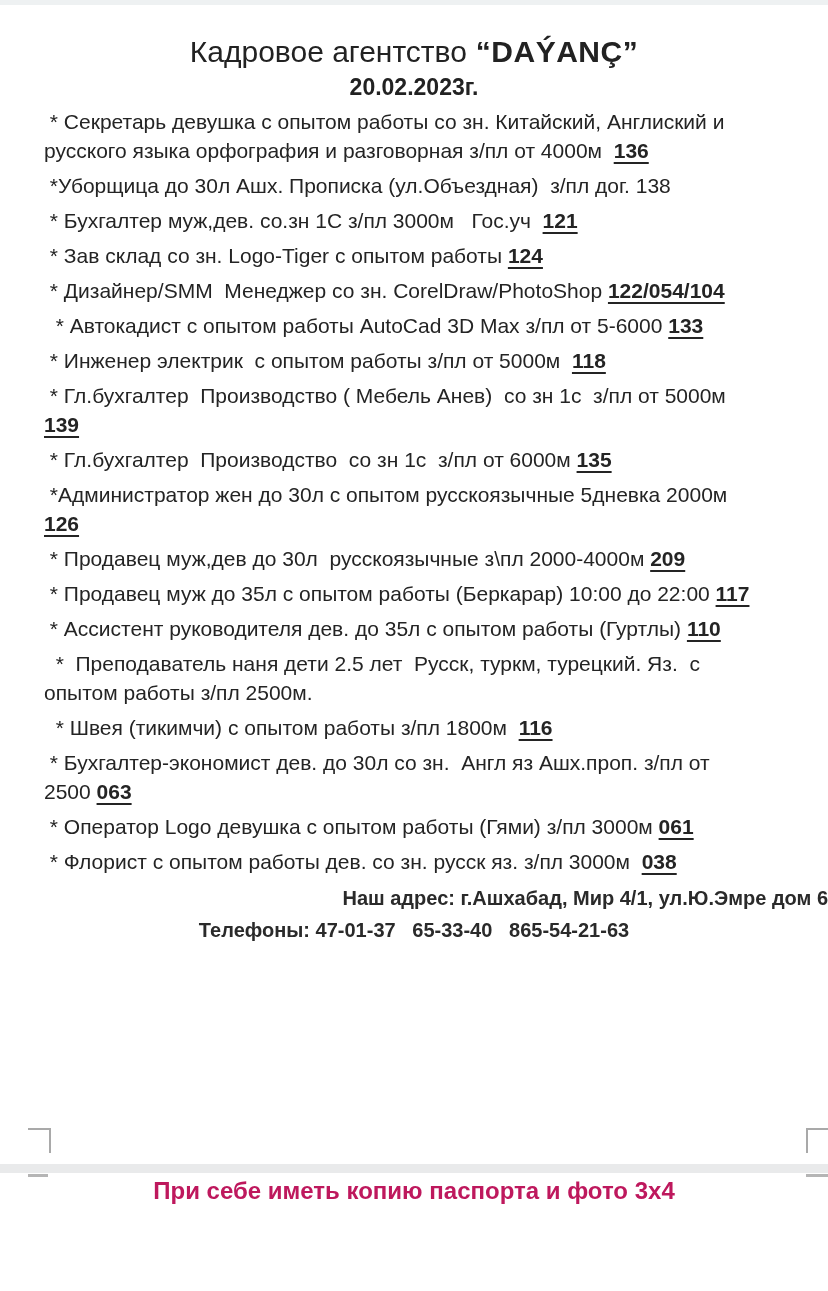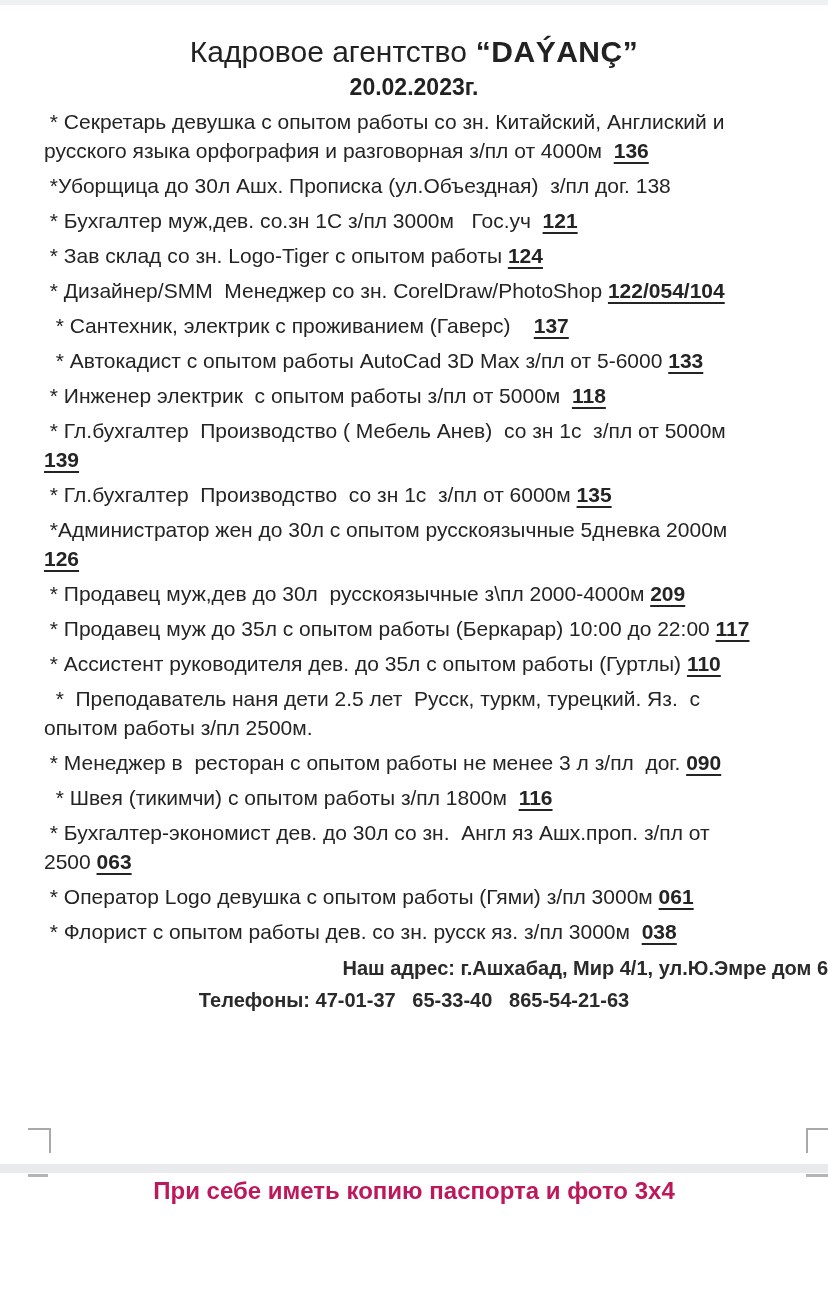--- a/index.html
+++ b/index.html
@@ -102,21 +102,20 @@
 
       <p class="listing"><span class="ltext"> *Уборщица до 30л Ашх. Прописка (ул.Объездная)  з/пл дог. 138</span><span class="lcode"></span></p>
 
 
       <p class="listing"><span class="ltext"> * Бухгалтер муж,дев. со.зн 1С з/пл 3000м   Гос.уч  </span><span class="lcode">121</span></p>
 
       <p class="listing"><span class="ltext"> * Зав склад со зн. Logo-Tiger с опытом работы </span><span class="lcode">124</span></p>
 
       <p class="listing"><span class="ltext"> * Дизайнер/SMM  Менеджер со зн. CorelDraw/PhotoShop </span><span class="lcode">122/054/104</span></p>
 
-      <p class="listing"><span class="ltext">  * Сантехник, электрик с проживанием (Гаверс)    </span><span class="lcode">137</span></p>
 
       <p class="listing"><span class="ltext">  * Автокадист с опытом работы AutoCad 3D Max з/пл от 5-6000 </span><span class="lcode">133</span></p>
 
       <p class="listing"><span class="ltext"> * Инженер электрик  с опытом работы з/пл от 5000м  </span><span class="lcode">118</span></p>
 
       <p class="listing"><span class="ltext"> * Гл.бухгалтер  Производство ( Мебель Анев)  со зн 1с  з/пл от 5000м
 </span><span class="lcode">139</span></p>
 
       <p class="listing"><span class="ltext"> * Гл.бухгалтер  Производство  со зн 1с  з/пл от 6000м </span><span class="lcode">135</span></p>
 
@@ -126,21 +125,20 @@
       <p class="listing"><span class="ltext"> * Продавец муж,дев до 30л  русскоязычные з\пл 2000-4000м </span><span class="lcode">209</span></p>
 
       <p class="listing"><span class="ltext"> * Продавец муж до 35л с опытом работы (Беркарар) 10:00 до 22:00 </span><span class="lcode">117</span></p>
 
       <p class="listing"><span class="ltext"> * Ассистент руководителя дев. до 35л с опытом работы (Гуртлы) </span><span class="lcode">110</span></p>
 
       <p class="listing"><span class="ltext">  *  Преподаватель наня дети 2.5 лет  Русск, туркм, турецкий. Яз.  с
 опытом работы з/пл 2500м.</span><span class="lcode"></span></p>
 
 
-      <p class="listing"><span class="ltext"> * Менеджер в  ресторан с опытом работы не менее 3 л з/пл  дог. </span><span class="lcode">090</span></p>
 
       <p class="listing"><span class="ltext">  * Швея (тикимчи) с опытом работы з/пл 1800м  </span><span class="lcode">116</span></p>
 
       <p class="listing"><span class="ltext"> * Бухгалтер-экономист дев. до 30л со зн.  Англ яз Ашх.проп. з/пл от
 2500 </span><span class="lcode">063</span></p>
 
       <p class="listing"><span class="ltext"> * Оператор Logo девушка с опытом работы (Гями) з/пл 3000м </span><span class="lcode">061</span></p>
 
       <p class="listing"><span class="ltext"> * Флорист с опытом работы дев. со зн. русск яз. з/пл 3000м  </span><span class="lcode">038</span></p>
     </div>

